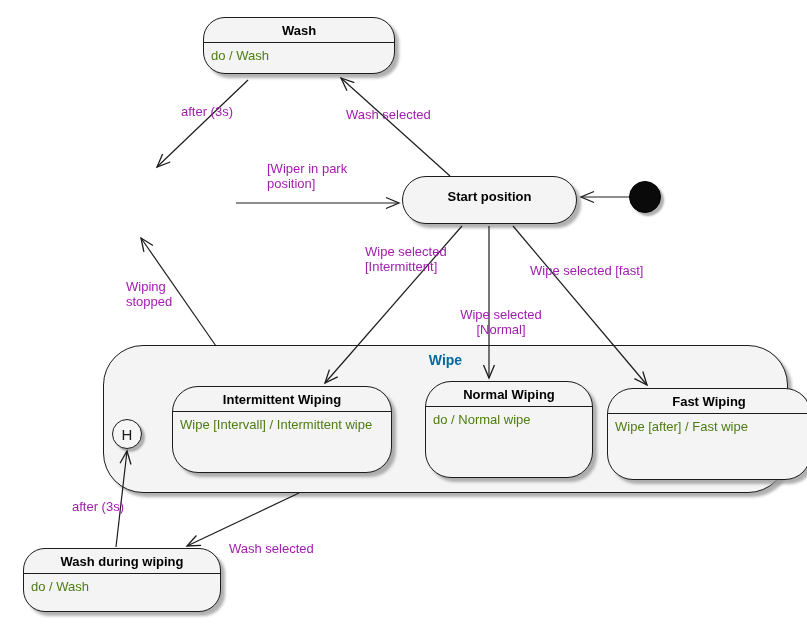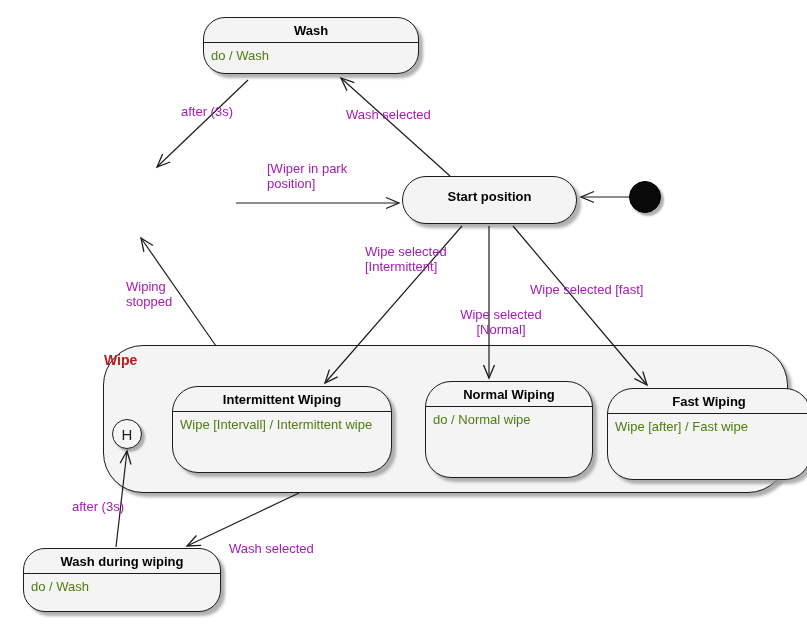--- a/index.html
+++ b/index.html
@@ -20,22 +20,22 @@
   .state .body{
     color:#4d7c0f;font-size:13px;text-align:left;padding:5px 7px;
   }
   .simple-state .title{padding-top:12px;}
   .composite{
     position:absolute;background:#f4f4f4;border:1.6px solid #1c1c1c;
     border-radius:40px;box-shadow:4px 4px 3px rgba(150,150,150,0.75);
     box-sizing:border-box;
   }
   .composite .ctitle{
-    position:absolute;top:6px;left:0;width:100%;
-    font-weight:bold;font-size:14px;color:#b91c1c;
+    position:absolute;top:6px;left:0;width:100%;text-align:center;
+    font-weight:bold;font-size:14px;color:#0369a1;
   }
   .circle-node{
     position:absolute;border-radius:50%;box-sizing:border-box;
     box-shadow:3px 3px 2px rgba(150,150,150,0.75);
   }
   .history{
     background:#f6f6f6;border:1.5px solid #1c1c1c;
     display:flex;align-items:center;justify-content:center;
     font-size:15px;color:#1c1c1c;font-family:"Liberation Sans",sans-serif;
   }
@@ -66,21 +66,21 @@
   <div class="state" style="left:425px;top:381px;width:168px;height:97px;border-radius:26px;">
     <div class="title divided">Normal Wiping</div>
     <div class="body">do / Normal wipe</div>
   </div>
 
   <div class="state" style="left:607px;top:388px;width:204px;height:92px;border-radius:26px;">
     <div class="title divided">Fast Wiping</div>
     <div class="body">Wipe [after] / Fast wipe</div>
   </div>
 
-  <div class="state" style="left:203px;top:17px;width:216px;height:57px;border-radius:22px;">
+  <div class="state" style="left:203px;top:17px;width:192px;height:57px;border-radius:22px;">
     <div class="title divided">Wash</div>
     <div class="body">do / Wash</div>
   </div>
 
 
   <div class="state simple-state" style="left:402px;top:176px;width:175px;height:48px;border-radius:24px;">
     <div class="title">Start position</div>
   </div>
 
   <div class="state" style="left:23px;top:548px;width:198px;height:64px;border-radius:22px;">
@@ -122,21 +122,21 @@
   <div class="tlabel" style="left:365px;top:244px;">
     <div>Wipe selected</div>
     <div>[Intermittent]</div>
   </div>
 
   <div class="tlabel" style="left:455px;top:307px;width:92px;text-align:center;">
     <div>Wipe selected</div>
     <div>[Normal]</div>
   </div>
 
-  <div class="tlabel" style="left:530px;top:263px;margin-top:19px;">Wipe selected [fast]</div>
+  <div class="tlabel" style="left:530px;top:263px;">Wipe selected [fast]</div>
 
   <div class="tlabel" style="left:126px;top:279px;">
     <div>Wiping</div>
     <div>stopped</div>
   </div>
 
   <div class="tlabel" style="left:72px;top:499px;">after (3s)</div>
 
   <div class="tlabel" style="left:229px;top:541px;">Wash selected</div>
 

